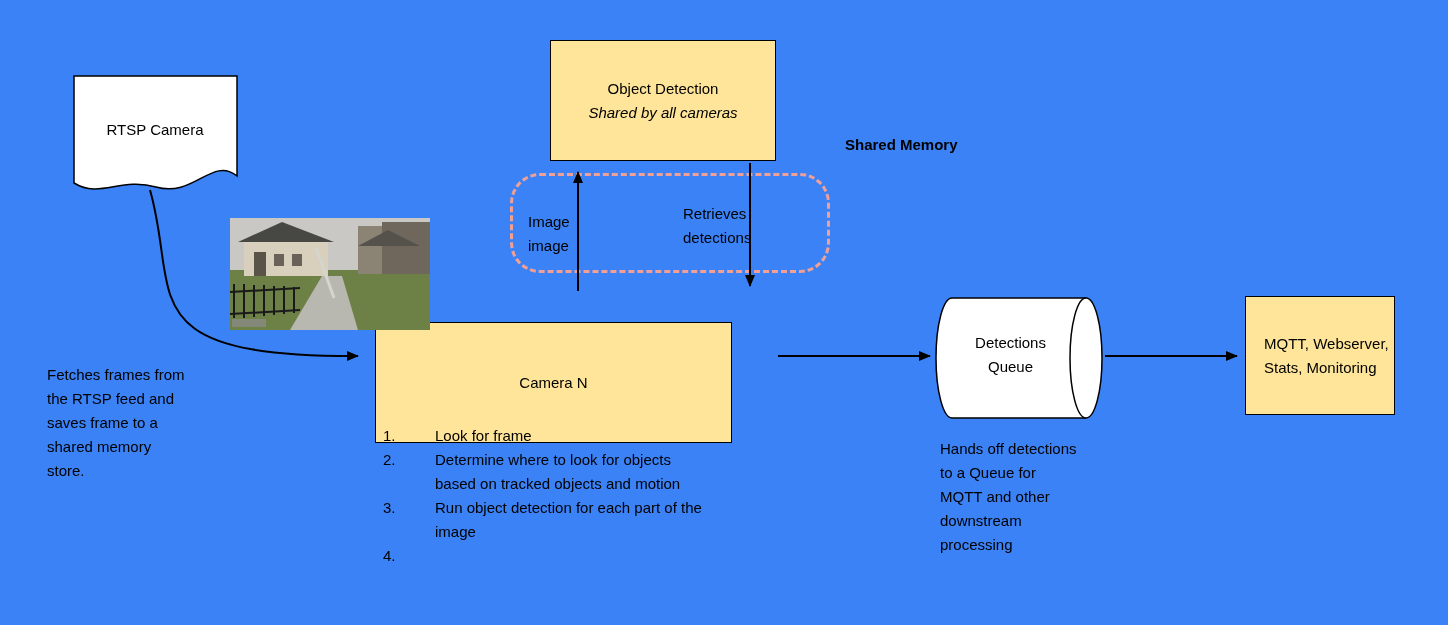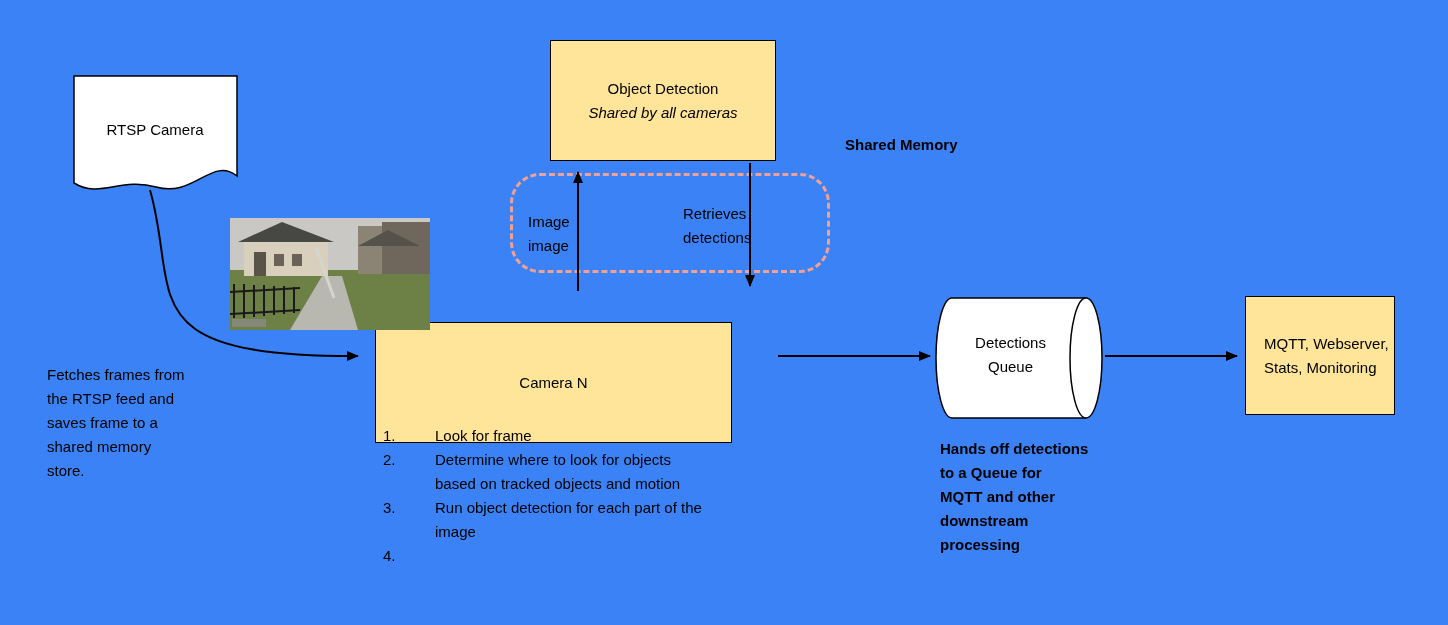--- a/index.html
+++ b/index.html
@@ -119,21 +119,21 @@
   <div class="abs txt pre" style="left:683px;top:202px;width:80px;">Retrieves
 detections</div>
 
   <div class="abs txt" style="left:845px;top:133px;width:210px;">
     <div class="bold">Shared Memory</div>
   </div>
 
   <div class="abs txt pre" style="left:948px;top:331px;width:125px;text-align:center;">Detections
 Queue</div>
 
-  <div class="abs txt pre" style="left:940px;top:437px;width:180px;font-weight:bold;">Hands off detections
+  <div class="abs txt pre" style="left:940px;top:437px;width:180px;">Hands off detections
 to a Queue for
 MQTT and other
 downstream
 processing</div>
 
   <div class="abs txt" style="left:383px;top:424px;width:400px;">
     <div class="step">
       <span class="num">1.</span>
       <span class="stext pre">Look for frame</span>
     </div>

